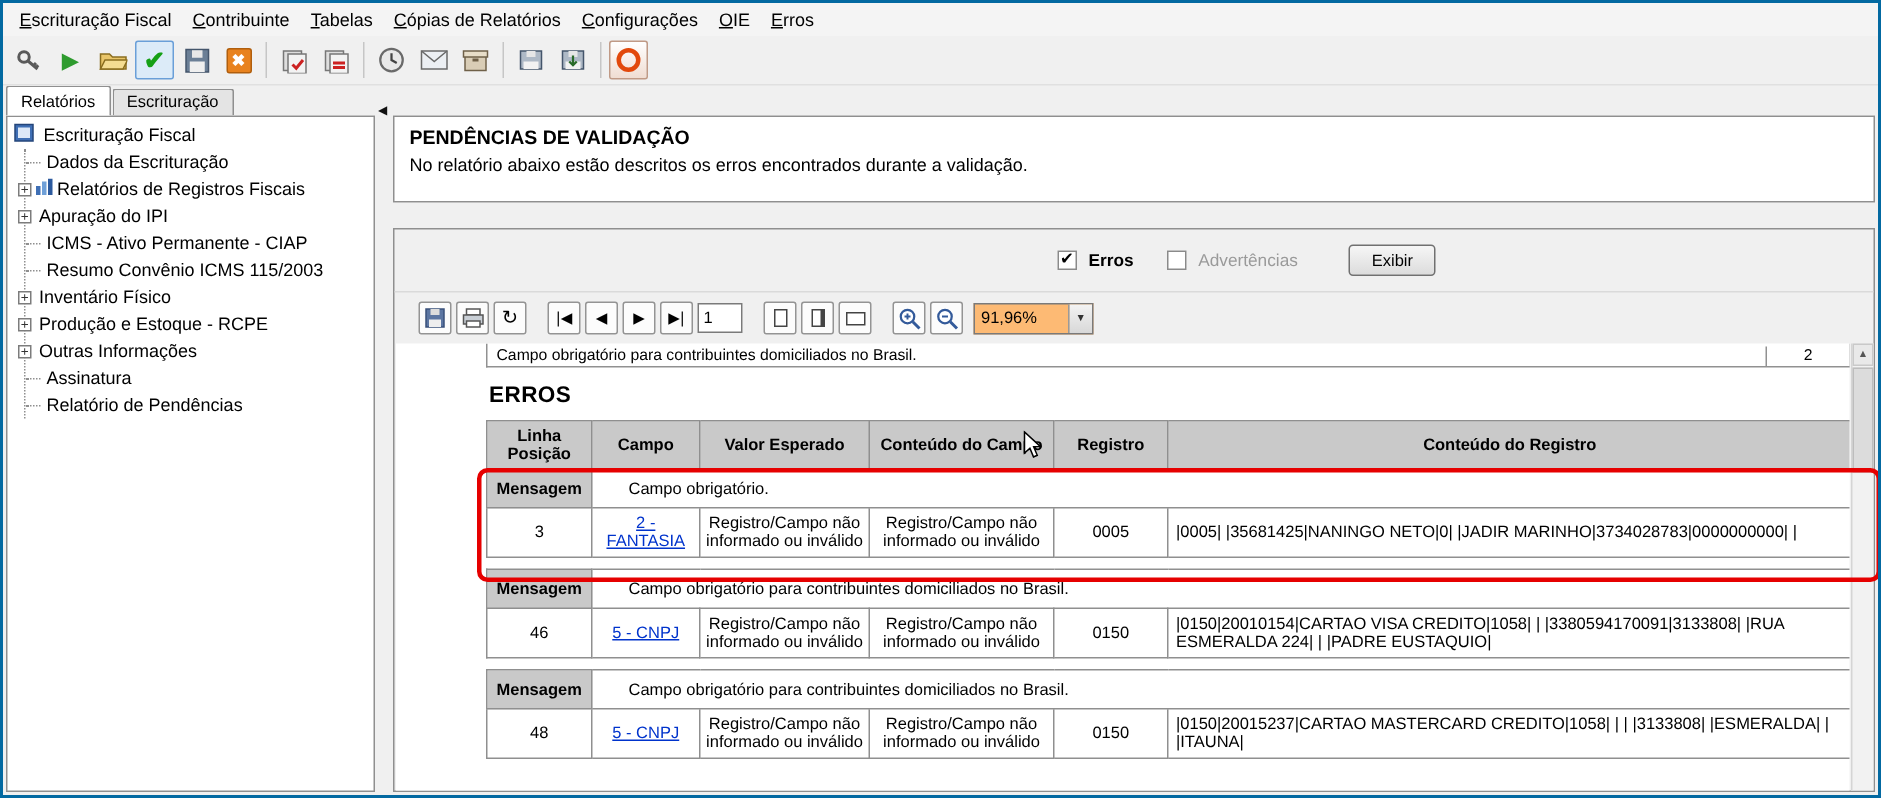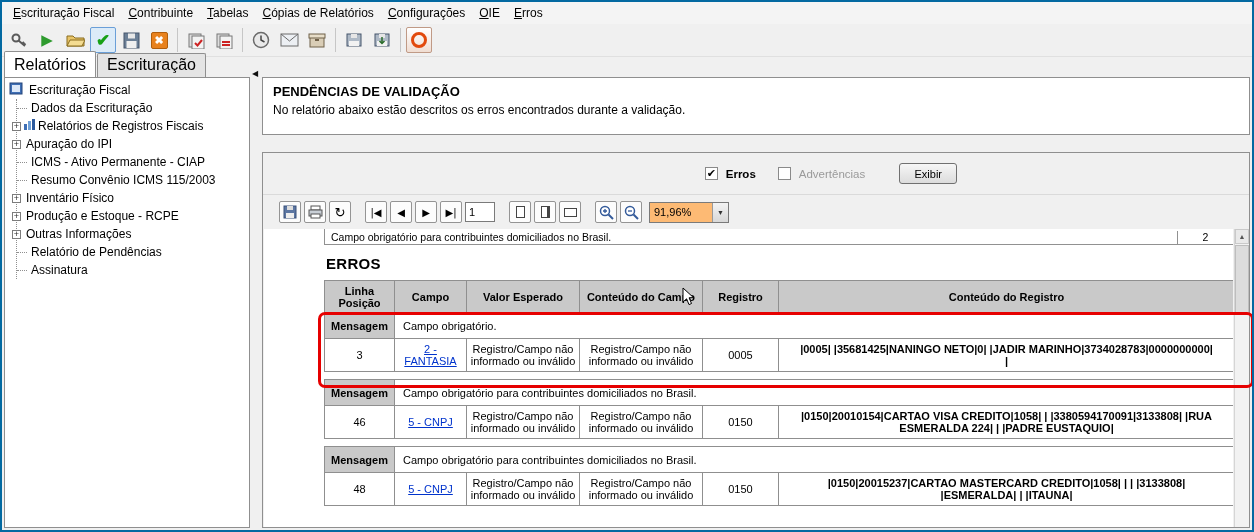--- a/index.html
+++ b/index.html
@@ -18,21 +18,21 @@
   .tb-btn { width:26px; height:26px; border:1px solid transparent; background:transparent; display:flex; align-items:center; justify-content:center; padding:0; }
   .tb-btn.pressed { border:1px solid #6a9fd8; background:#dcebf8; border-radius:2px; }
   .tb-btn.raised { border:1px solid #c09a86; background:linear-gradient(#fff, #f0ddd2); border-radius:2px; }
   .tb-sep { width:1px; height:24px; background:#c6c6c6; margin:0 3px; }
   .glyph-green { color:#2e9b2e; font-size:15px; }
   .glyph-check { color:#16a016; font-size:17px; font-weight:bold; }
   .x-box { width:17px; height:17px; background:#e8821e; border:1px solid #b05e0d; border-radius:2px; color:#fff; font-size:11px; font-weight:bold; display:flex; align-items:center; justify-content:center; }
   
   .left-panel { position:absolute; top:55px; left:0; width:250px; bottom:0; }
   .tabs { display:flex; align-items:flex-end; height:20px; padding-left:2px; }
-  .tab { font-size:16px; padding:2px 9px 3px 9px; border:1px solid #8f8f8f; border-bottom:none; background:#e4e4e4; border-radius:2px 2px 0 0; margin-right:1px; }
+  .tab { font-size:11px; padding:2px 9px 3px 9px; border:1px solid #8f8f8f; border-bottom:none; background:#e4e4e4; border-radius:2px 2px 0 0; margin-right:1px; }
   .tab.active { background:#fff; position:relative; z-index:3; padding-top:4px; }
   .tree-box { position:absolute; top:20px; left:2px; right:2px; bottom:2px; background:#fff; border:1px solid #8f8f8f; overflow:hidden; padding:3px 2px; }
   .tree { font-size:12px; }
   .tree-item { display:flex; align-items:center; height:18px; white-space:nowrap; cursor:default; }
   .tree-item.root { padding-left:2px; gap:4px; }
   .tree-children { margin-left:9px; border-left:1px dotted #8f8f8f; }
   .dash { width:10px; height:0; border-top:1px dotted #8f8f8f; flex:none; margin-right:2px; }
   .plus-box { width:9px; height:9px; flex:none; border:1px solid #7c7c7c; background:#fff; font-size:9px; line-height:7px; text-align:center; color:#333; margin-left:-5px; margin-right:3px; }
   .t-label { padding:0 2px; }
   
@@ -70,22 +70,22 @@
   .doc-inner { position:absolute; left:60px; top:0; width:910px; }
   .partial-row { height:16px; border-left:1px solid #919191; border-right:1px solid #919191; border-bottom:1px solid #919191; display:flex; overflow:hidden; align-items:flex-end; }
   .partial-text { flex:1; font-size:10.5px; padding:0 0 1px 6px; white-space:nowrap; overflow:hidden; }
   .partial-cell { width:56px; border-left:1px solid #919191; text-align:center; font-size:10.5px; padding-bottom:1px; }
   .erros-heading { margin:10px 0 8px 2px; font-size:15px; font-weight:bold; letter-spacing:0.3px; }
   table.rep { border-collapse:collapse; table-layout:fixed; width:910px; }
   table.rep.grp { margin-top:7px; }
   .rep th { background:#c9c9c9; border:1px solid #8f8f8f; font-size:11px; font-weight:bold; height:32px; padding:2px; }
   .rep td { border:1px solid #8f8f8f; background:#fff; font-size:11px; text-align:center; padding:4px 2px; vertical-align:middle; }
   .rep td.msg-label { background:#c9c9c9; font-weight:bold; height:26px; }
-  .rep td.msg-text { text-align:left; padding-left:8px; }
-  .rep td.reg-content { text-align:center; padding:3px 21px; word-break:break-word;font-weight:bold; }
+  .rep td.msg-text { text-align:left; padding-left:24px; }
+  .rep td.reg-content { text-align:left; padding:3px 5px; word-break:break-word; }
   a.campo-link { color:#0033cc; text-decoration:underline; cursor:pointer; }
   
   .red-rect { position:absolute; left:316px; top:310px; width:936px; height:76px; border:3px solid #e60000; border-radius:7px; pointer-events:none; z-index:20; }
   .cursor { position:absolute; left:680px; top:285px; z-index:30; pointer-events:none; }
 </style>
 </head>
 <body>
 
 <div class="app">
 
@@ -234,25 +234,25 @@
           <div class="tree-item">
             <span class="plus-box">+</span>
             <span class="t-label">Produção e Estoque - RCPE</span>
           </div>
           <div class="tree-item">
             <span class="plus-box">+</span>
             <span class="t-label">Outras Informações</span>
           </div>
           <div class="tree-item">
             <span class="dash"></span>
+            <span class="t-label">Assinatura</span>
+          </div>
+          <div class="tree-item">
+            <span class="dash"></span>
             <span class="t-label">Relatório de Pendências</span>
-          </div>
-          <div class="tree-item">
-            <span class="dash"></span>
-            <span class="t-label">Assinatura</span>
           </div>
         </div>
       </div>
     </div>
   </div>
 
   <div class="splitter">
     <span class="collapse-arrow">◀</span>
   </div>
 

